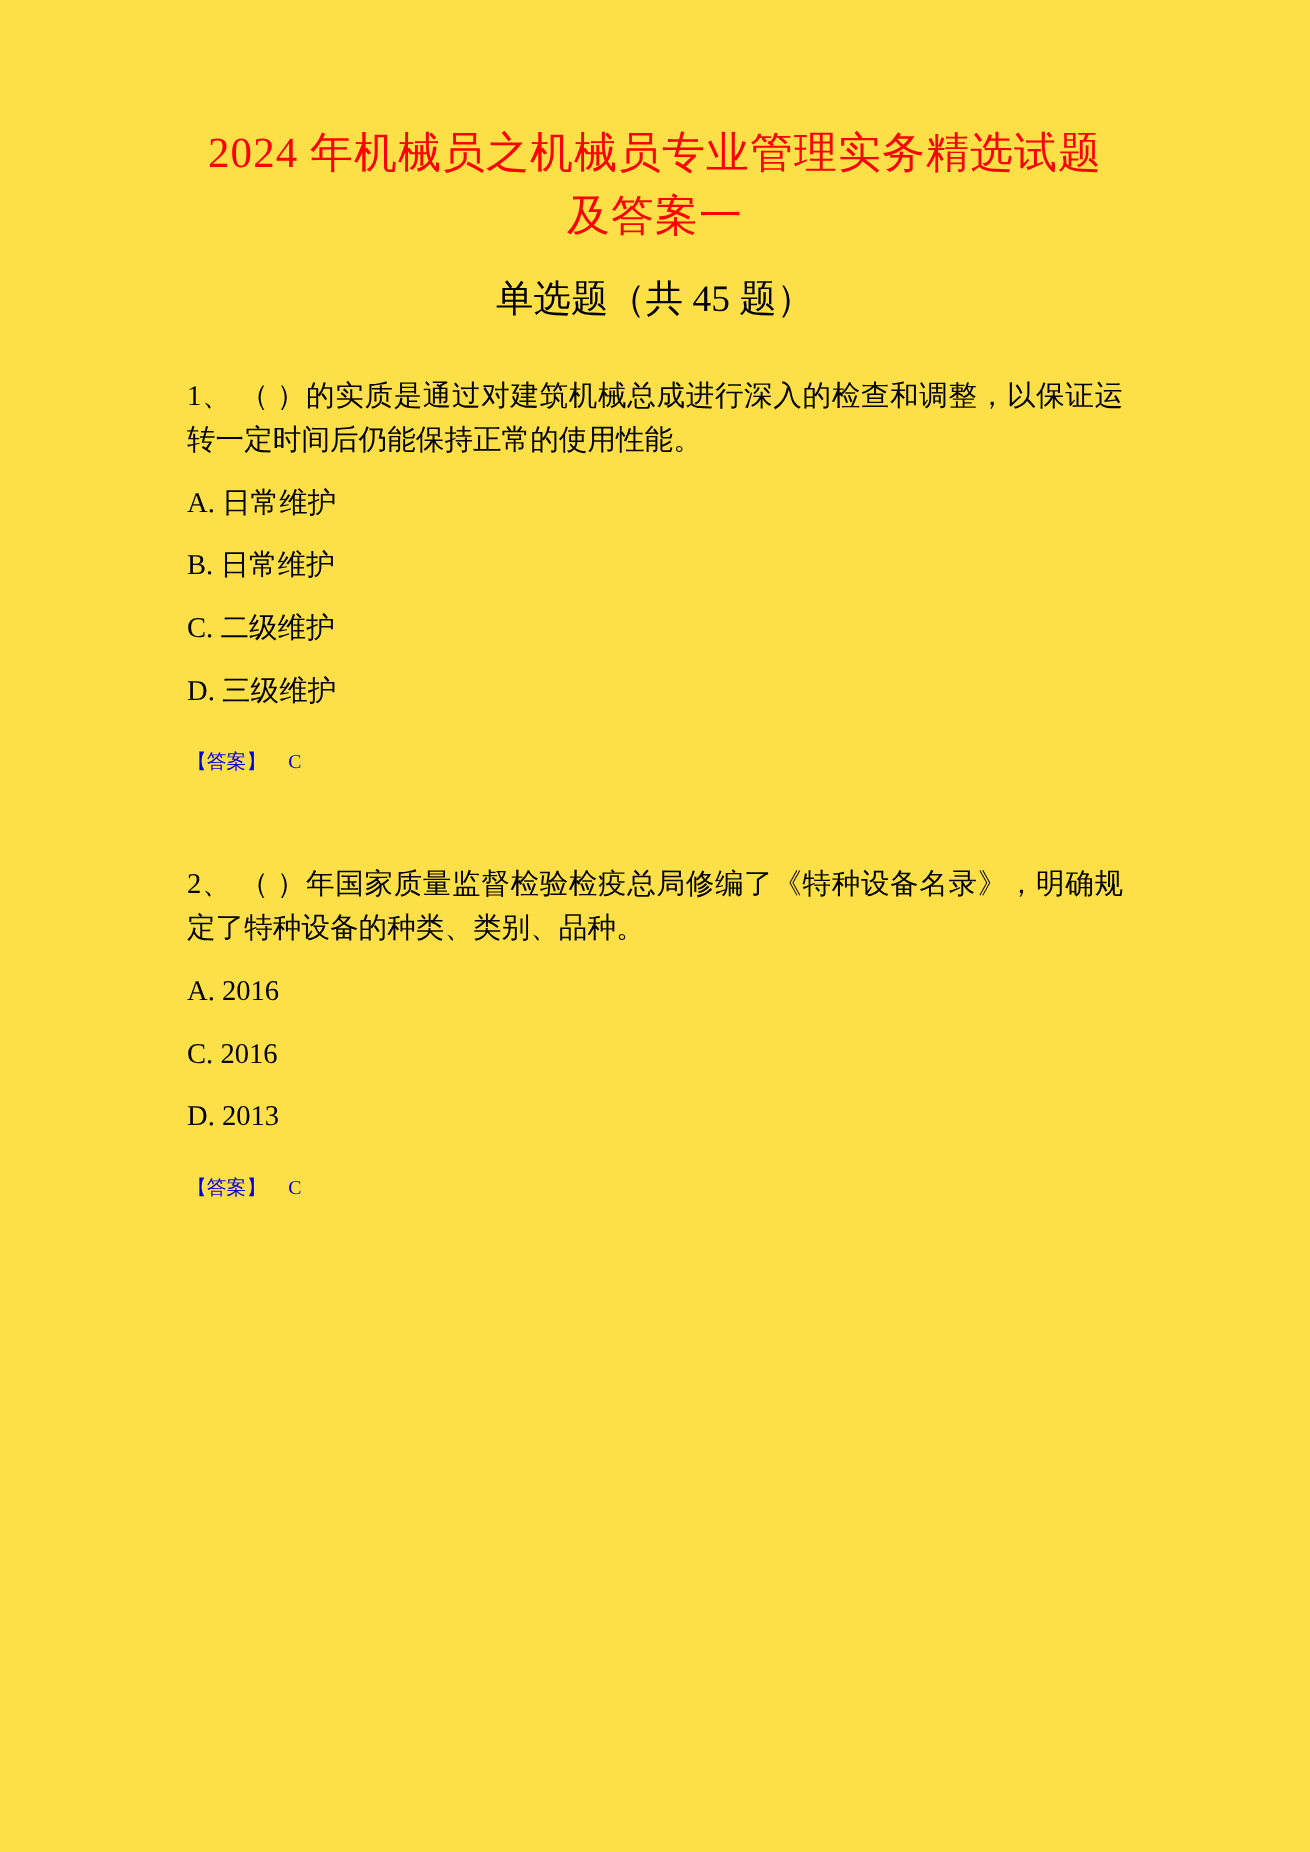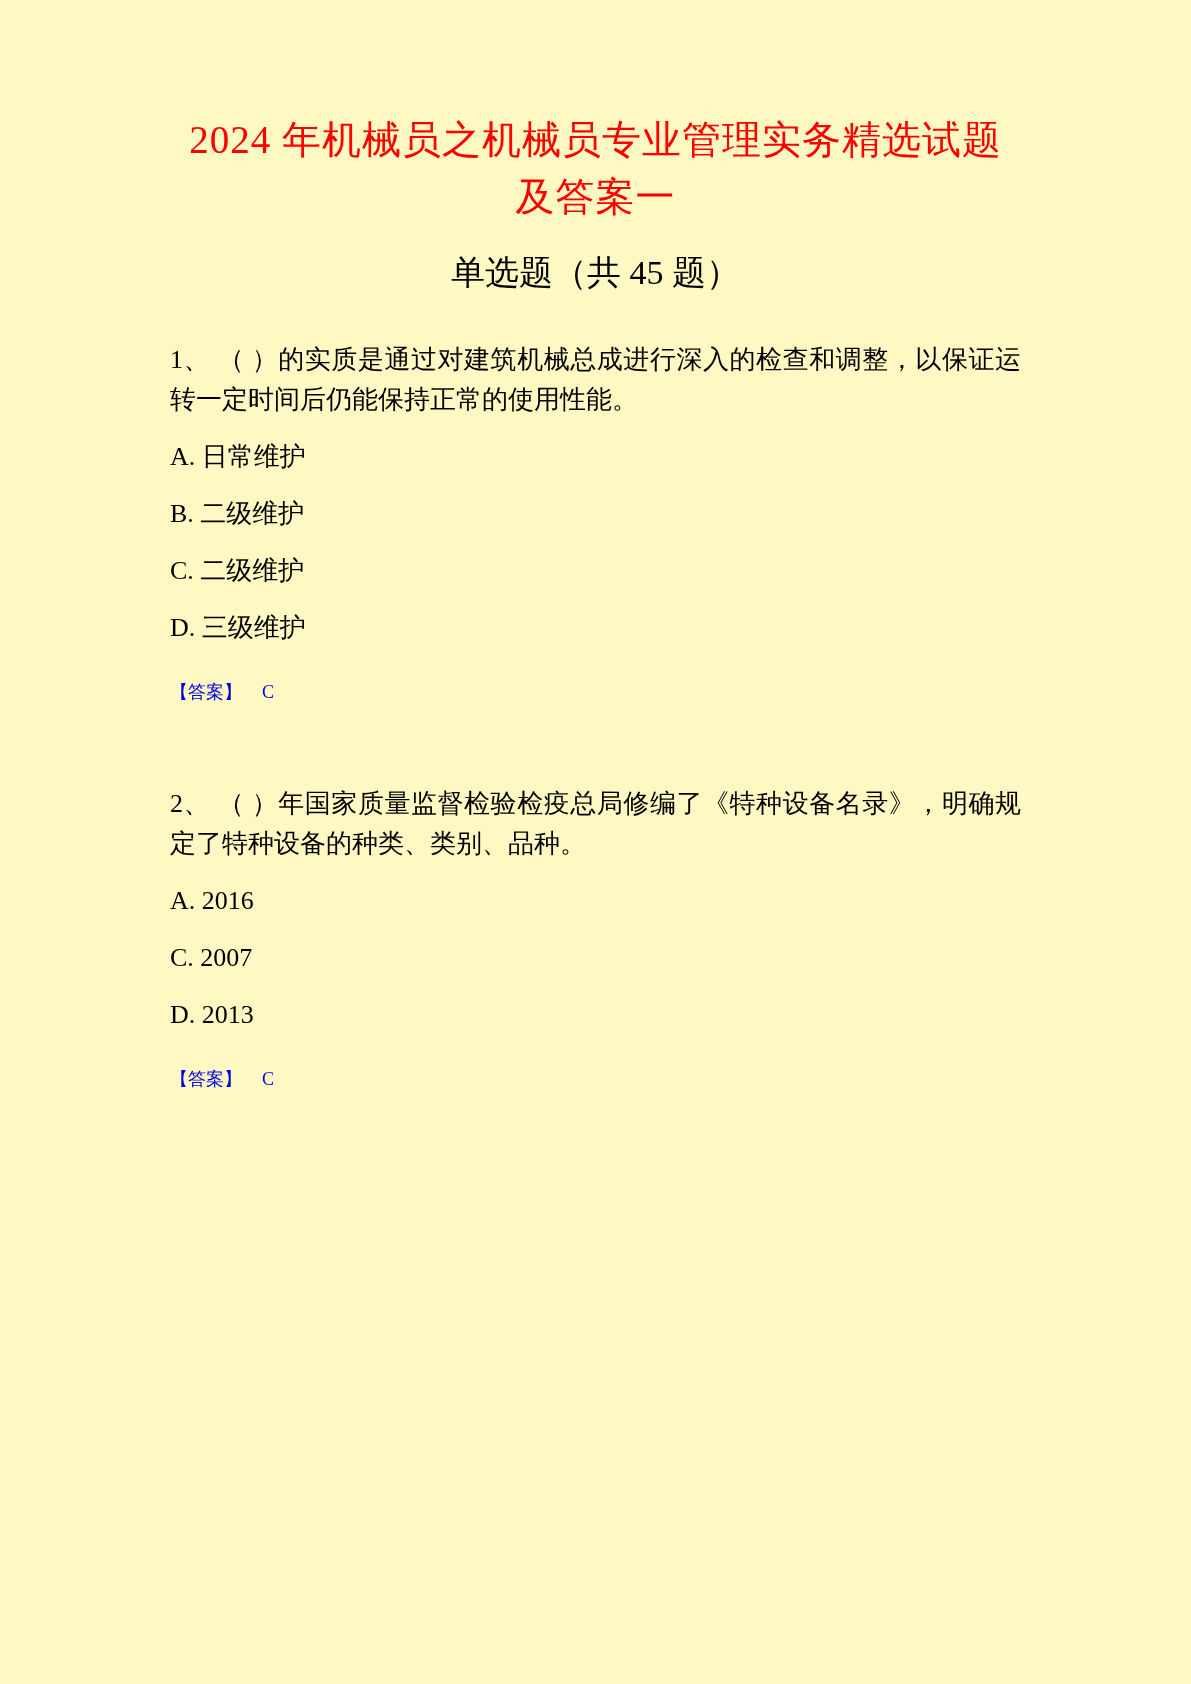--- a/index.html
+++ b/index.html
@@ -5,21 +5,21 @@
   html, body {
     margin: 0;
     padding: 0;
     background: #ffffff;
   }
   .page {
     position: relative;
     width: 1191px;
     height: 1684px;
     margin: 0 auto;
-    background: #fef9c3;
+    background: #fde047;
     box-sizing: border-box;
     padding: 112px 170px 40px 170px;
     overflow: hidden;
     font-family: "Liberation Serif", "DejaVu Serif", serif;
     color: #000000;
   }
   .doc-title {
     margin: 0;
     font-size: 39px;
     font-weight: 400;
@@ -73,28 +73,28 @@
 
 <div class="page">
 
   <h1 class="doc-title">2024 年机械员之机械员专业管理实务精选试题及答案一</h1>
 
   <p class="doc-subtitle">单选题（共 45 题）</p>
 
   <div class="question-block first">
     <p class="question-text"><span class="question-number">1、</span><span>（ ）的实质是通过对建筑机械总成进行深入的检查和调整，以保证运转一定时间后仍能保持正常的使用性能。</span></p>
     <p class="option">A. 日常维护</p>
-    <p class="option">B. 二级维护</p>
+    <p class="option">B. 日常维护</p>
     <p class="option">C. 二级维护</p>
     <p class="option">D. 三级维护</p>
     <p class="answer-line"><span>【答案】</span><span class="answer-letter">C</span></p>
   </div>
 
   <div class="question-block">
     <p class="question-text"><span class="question-number">2、</span><span>（ ）年国家质量监督检验检疫总局修编了《特种设备名录》，明确规定了特种设备的种类、类别、品种。</span></p>
     <p class="option">A. 2016</p>
-    <p class="option">C. 2007</p>
+    <p class="option">C. 2016</p>
     <p class="option">D. 2013</p>
     <p class="answer-line"><span>【答案】</span><span class="answer-letter">C</span></p>
   </div>
 
 
 </div>
 
 </body></html>

